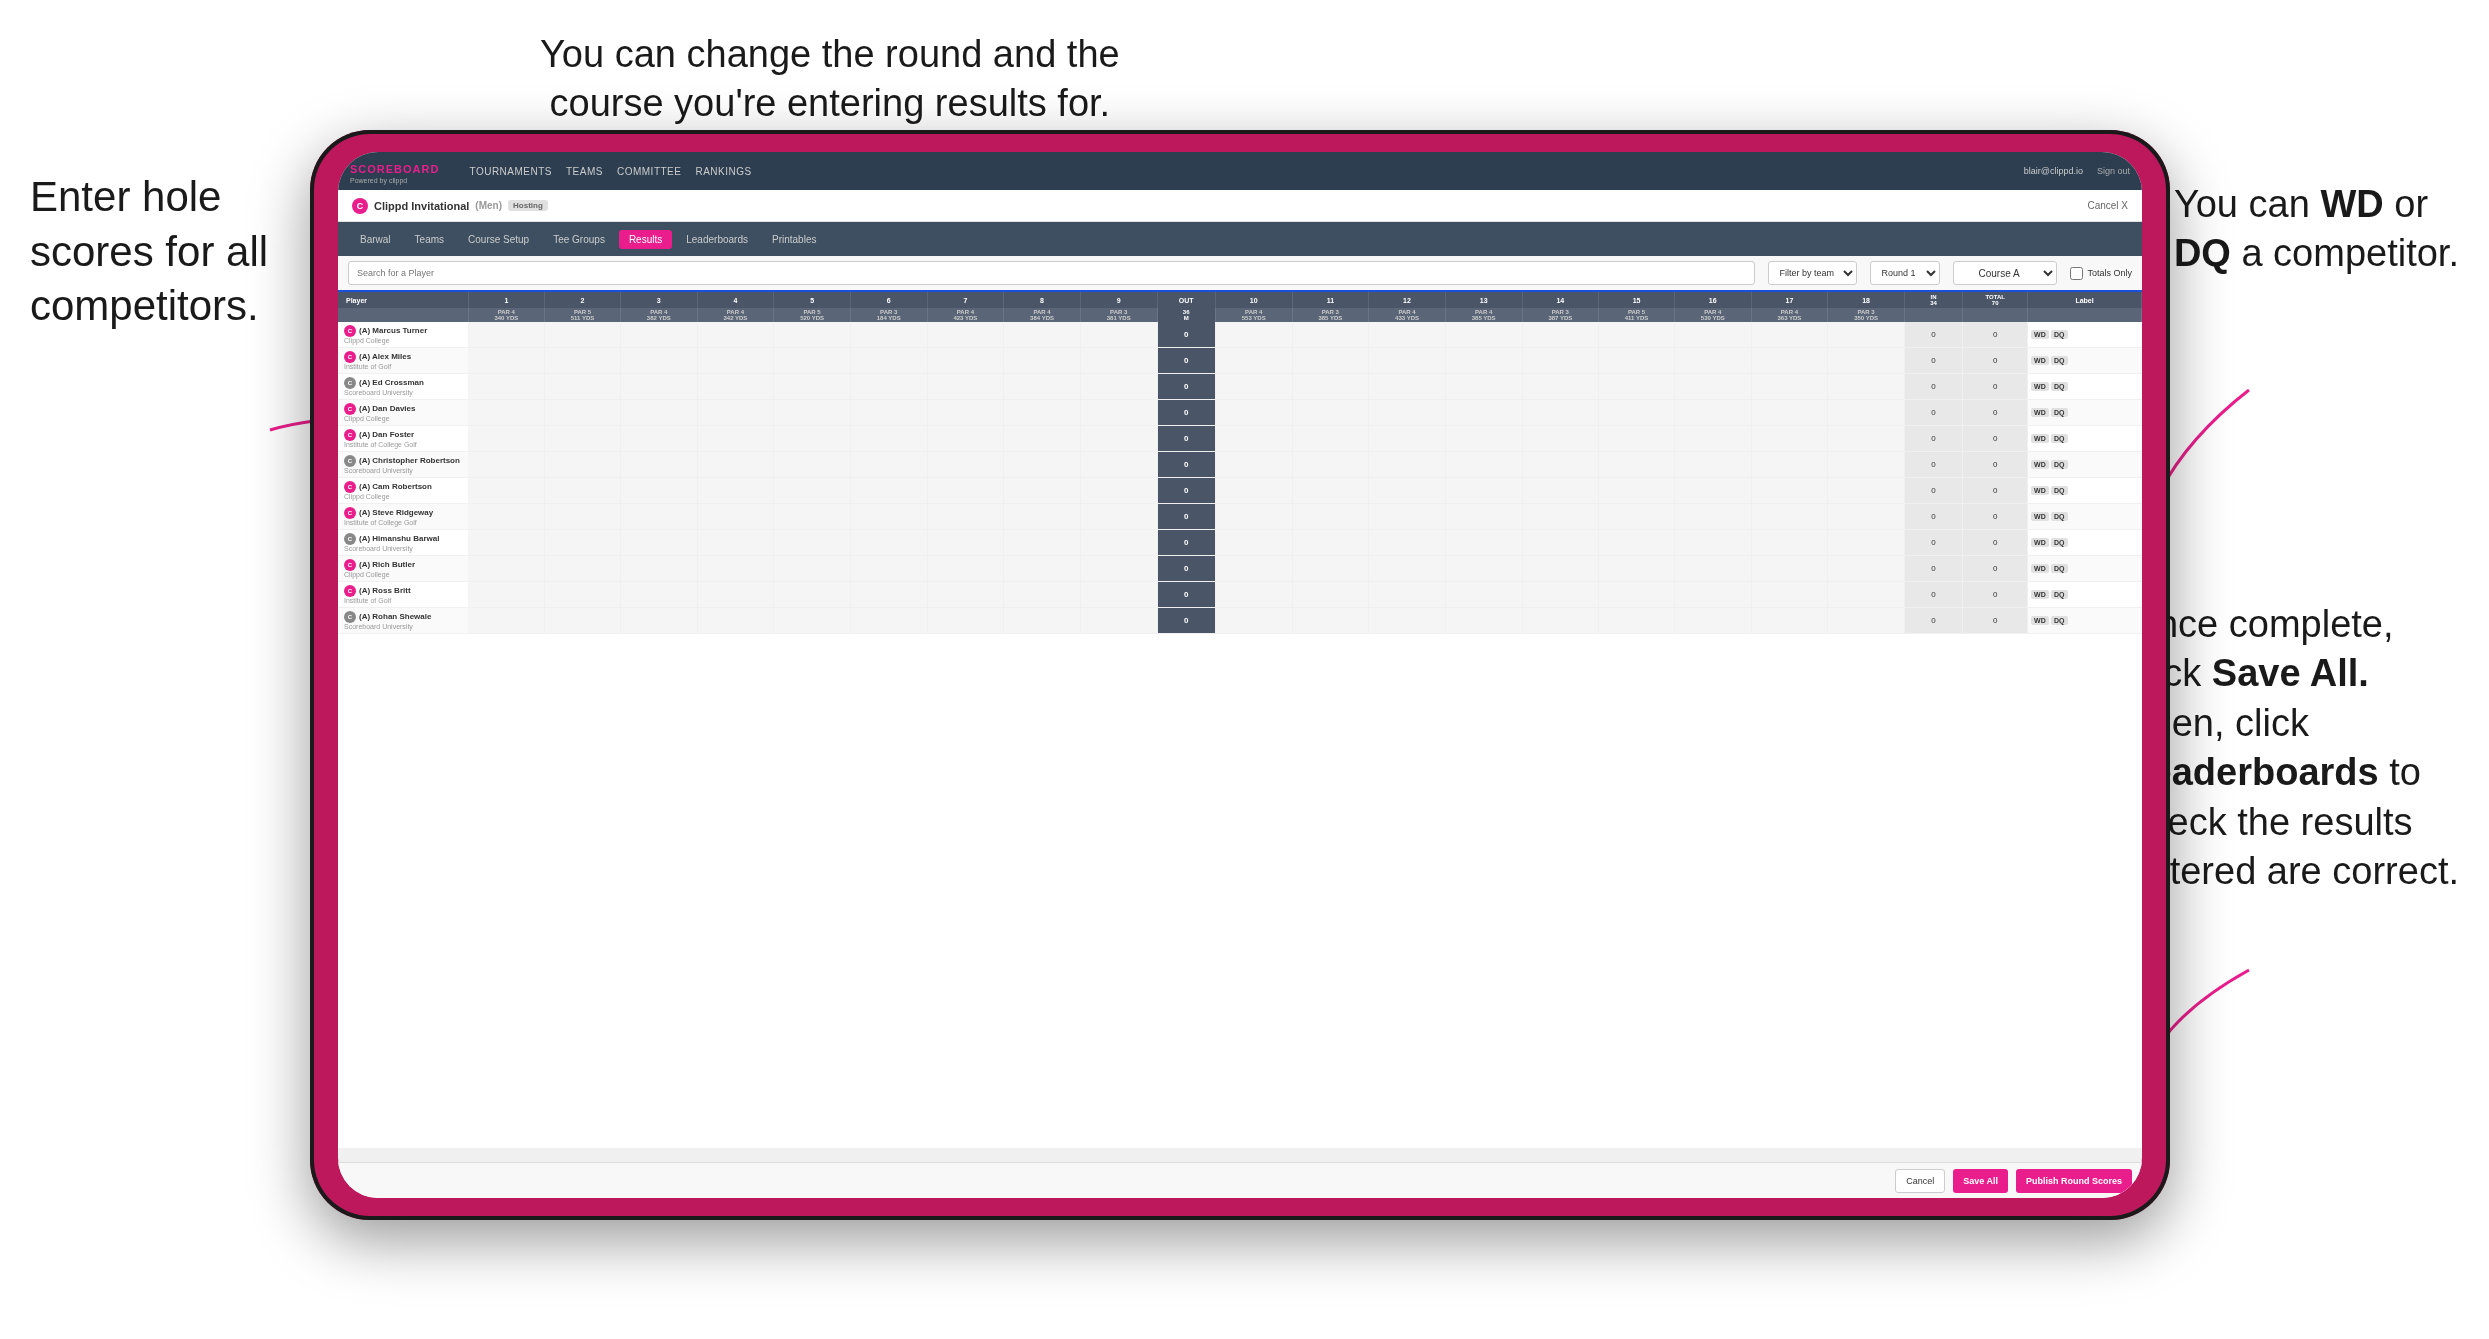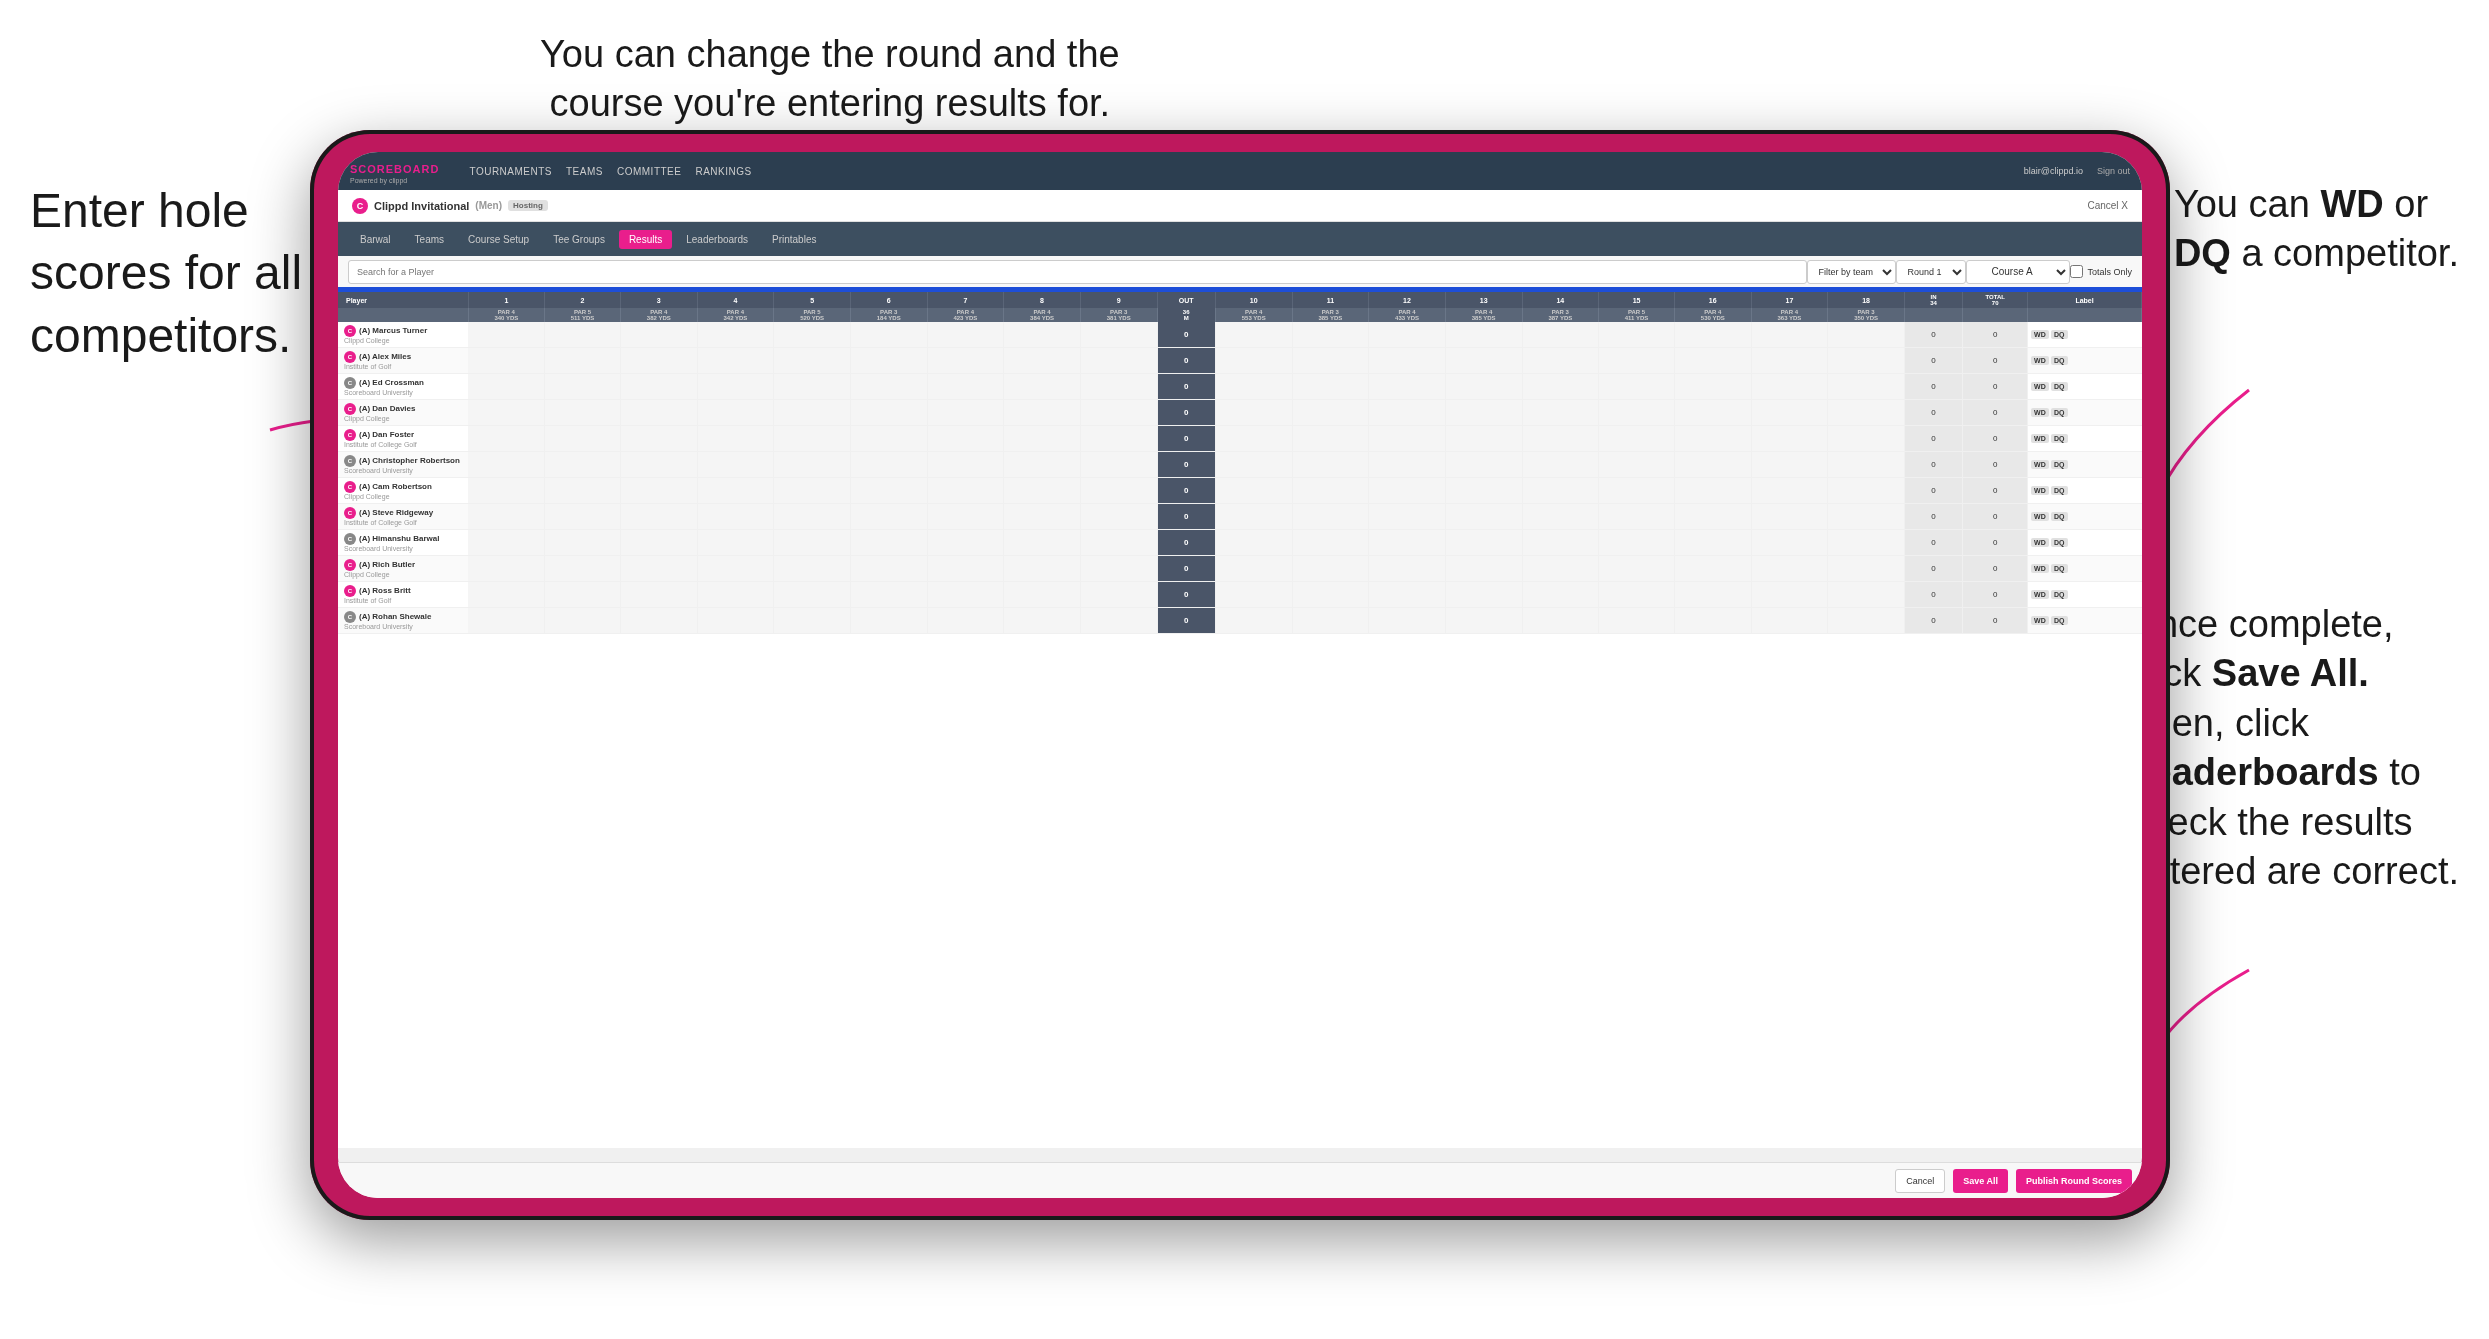--- a/index.html
+++ b/index.html
@@ -140,22 +140,22 @@
       color: white;
     }
 
     
     .toolbar {
       background: #f8f8f8;
       height: 36px;
       display: flex;
       align-items: center;
       padding: 0 10px;
-      gap: 0;
-      border-bottom: 5px solid #1d4ed8;
+      gap: 13px;
+      border-bottom: 2px solid #1d4ed8;
     }
     .search-box {
       flex: 1;
       height: 24px;
       border: 1px solid #ccc;
       border-radius: 3px;
       padding: 0 8px;
       font-size: 9px;
       color: #999;
     }
@@ -357,21 +357,21 @@
       color: white !important;
     }
   </style>
 </head>
 <body>
 
 <div class="annotation" style="left:540px; top:30px; text-align:center; font-size:38px;">
   You can change the round and the<br>course you're entering results for.
 </div>
 
-<div class="annotation" style="left:30px; top:180px; font-size:48px;">
+<div class="annotation" style="left:30px; top:170px; font-size:42px;">
   Enter hole<br>scores for all<br>competitors.
 </div>
 
 <div class="annotation" style="right:30px; top:180px; font-size:38px;">
   You can <strong>WD</strong> or<br><strong>DQ</strong> a competitor.
 </div>
 
 <div class="annotation" style="right:30px; top:600px; font-size:38px;">
   Once complete,<br>click <strong>Save All.</strong><br>Then, click<br><strong>Leaderboards</strong> to<br>check the results<br>entered are correct.
 </div>

